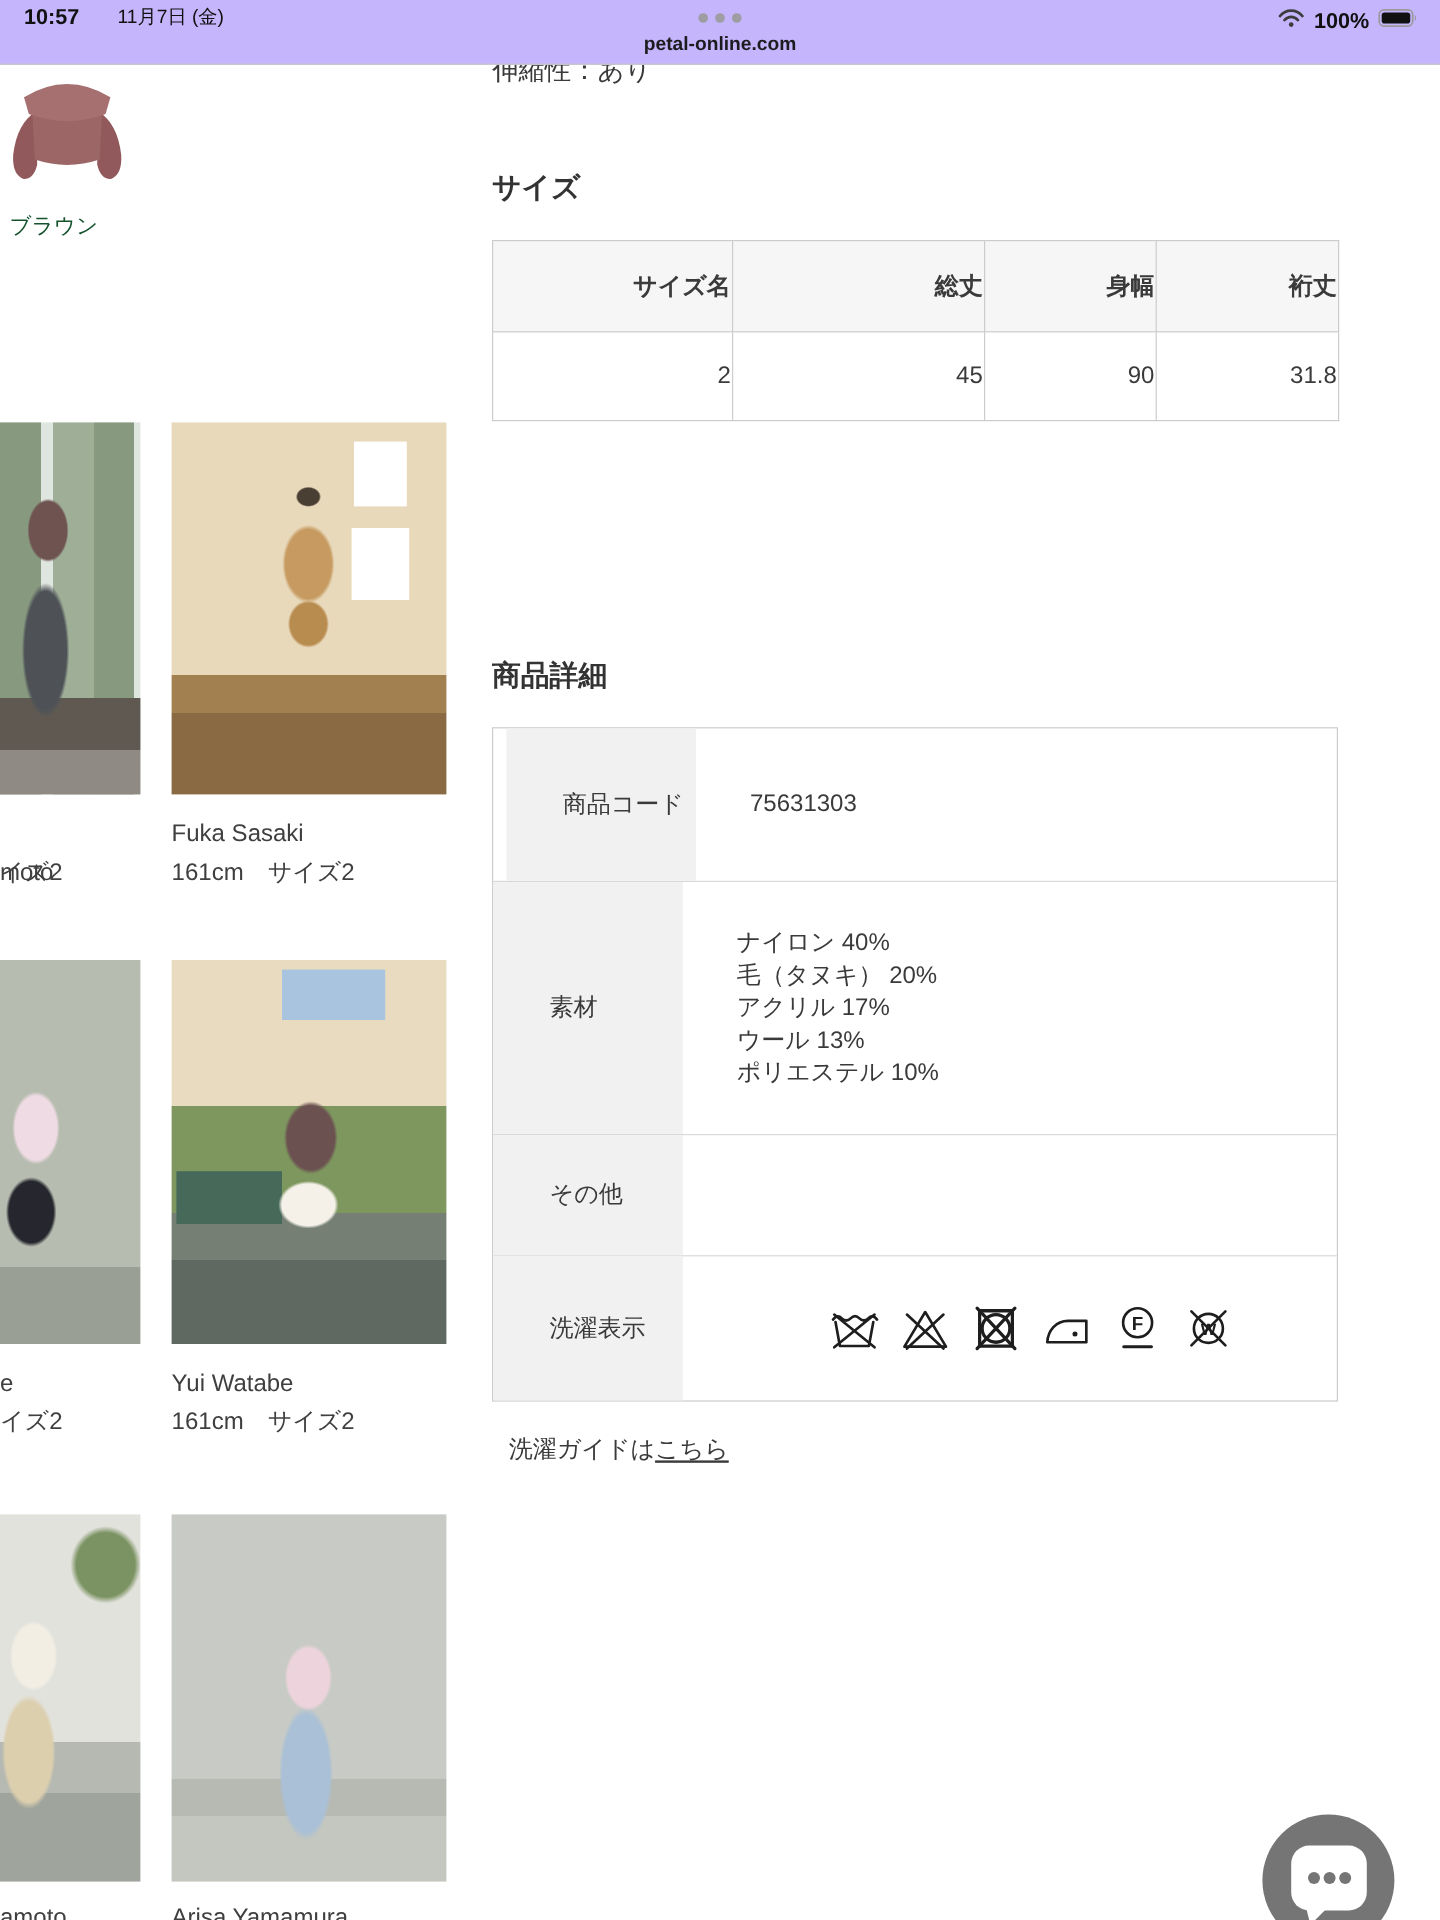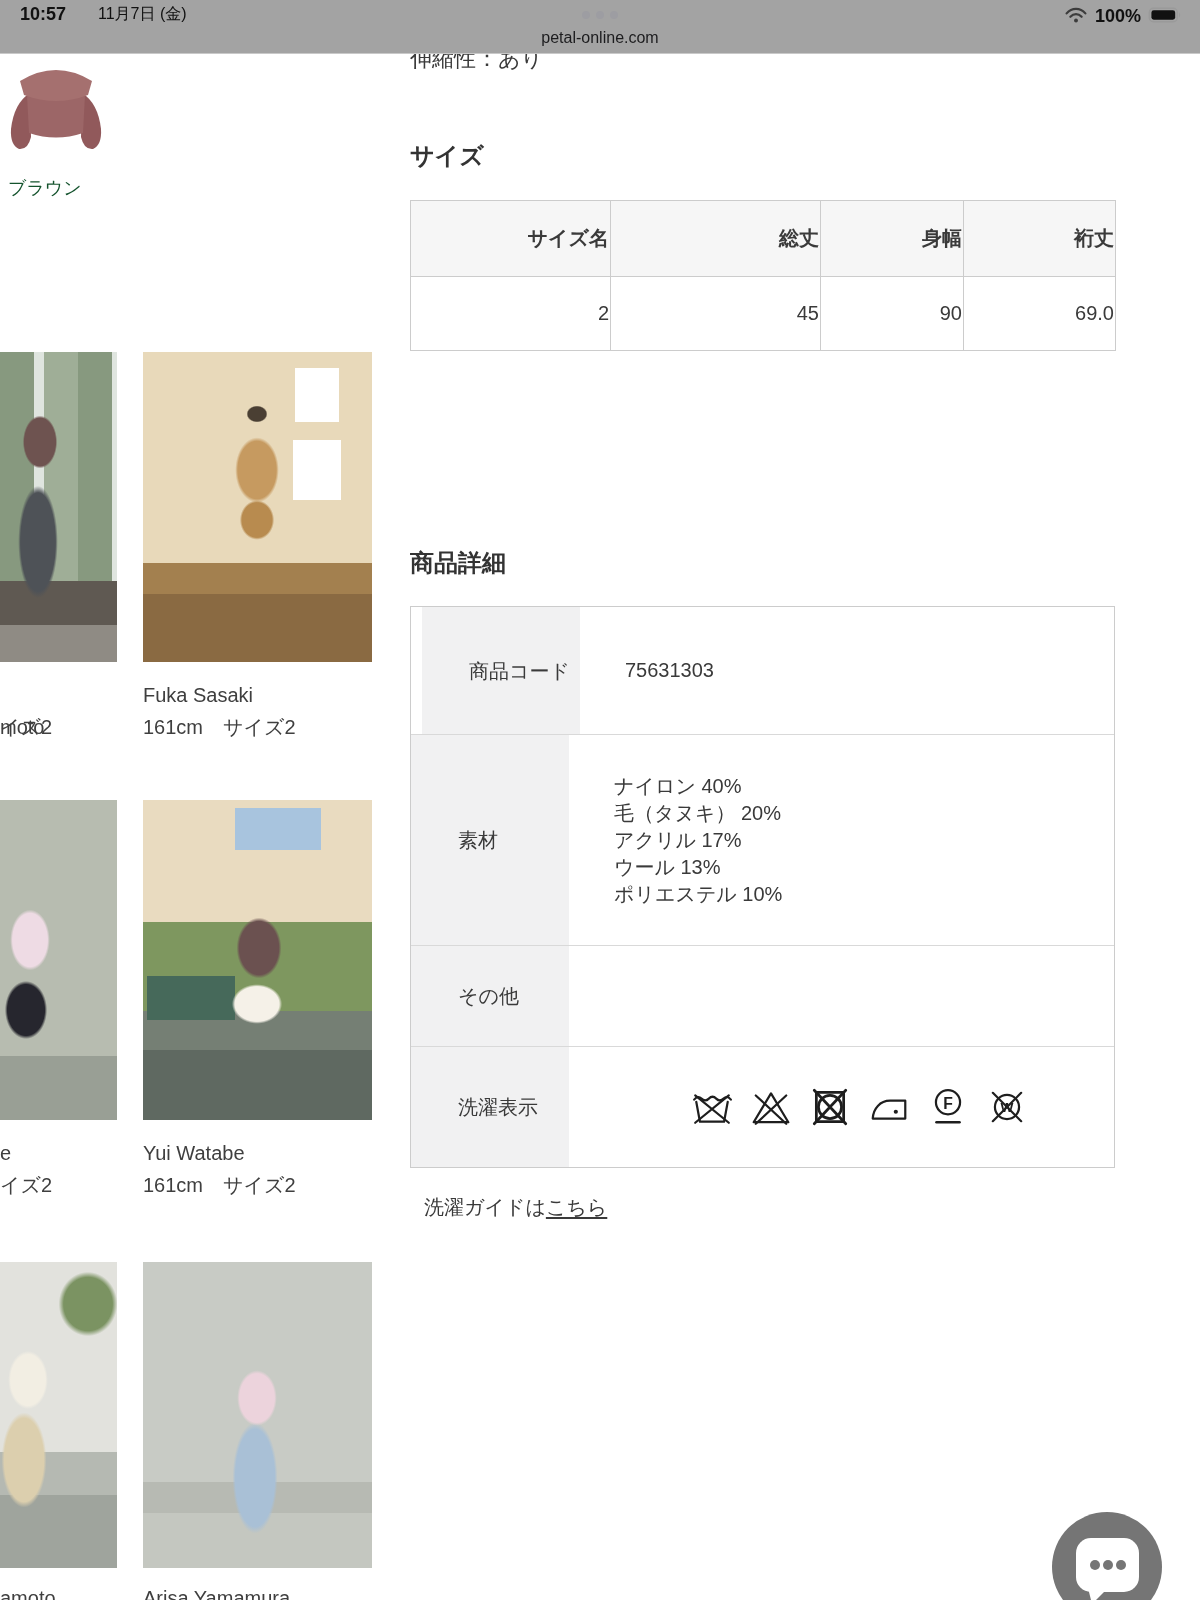--- a/index.html
+++ b/index.html
@@ -4,27 +4,27 @@
 <style>
   html,body{margin:0;padding:0;background:#ffffff;}
   #screen{
     position:relative;width:1200px;height:1600px;overflow:hidden;
     background:#ffffff;font-family:"Liberation Sans","DejaVu Sans",sans-serif;
     color:#333;
   }
   
   #chrome{
     position:absolute;left:0;top:0;width:1200px;height:53px;z-index:20;
-    background:#a3a3a3;border-bottom:1px solid #c9c9c9;
+    background:#c4b5fd;border-bottom:1px solid #c9c9c9;
   }
   .sb-time{position:absolute;left:20px;top:4px;font-size:18px;font-weight:700;color:#111;}
   .sb-date{position:absolute;left:98px;top:4px;font-size:16px;font-weight:400;color:#111;text-align:right;}
   .tab-dots{position:absolute;left:0;right:0;top:11px;display:flex;gap:6px;justify-content:center;}
   .tab-dots span{width:8px;height:8px;border-radius:50%;background:#9d9da2;}
-  .sb-domain{position:absolute;left:0;right:0;top:29px;text-align:center;font-size:16px;color:#1c1c1e;}
+  .sb-domain{position:absolute;left:0;right:0;top:29px;text-align:center;font-size:16px;color:#1c1c1e;font-weight:bold;}
   .sb-right{position:absolute;right:16px;top:5px;display:flex;align-items:center;gap:7px;}
   .sb-batt-pct{font-size:18px;font-weight:600;color:#111;}
   
   .thumb{position:absolute;left:0;top:57px;width:112px;height:104px;background:#fff;}
   .color-label{position:absolute;left:8px;top:176px;font-size:18px;color:#14532d;}
   .ph{position:absolute;background-color:#ddd;}
   #p1l{left:0;top:352px;width:117px;height:310px;
     background:
       radial-gradient(ellipse 26px 40px at 40px 90px,#6e5350 0 60%,rgba(0,0,0,0) 66%),
       radial-gradient(ellipse 30px 85px at 38px 190px,#4e5257 0 58%,rgba(0,0,0,0) 66%),
@@ -180,21 +180,21 @@
         <tr>
       <th>サイズ名</th>
       <th>総丈</th>
       <th>身幅</th>
       <th>裄丈</th>
     </tr>
     <tr>
       <td>2</td>
       <td>45</td>
       <td>90</td>
-      <td>69.0</td>
+      <td>31.8</td>
     </tr>
   </tbody>
     </table>
 
 
   <div id="details-heading" class="h2">商品詳細</div>
 
   <div class="detail-table">
     <div class="d-row" id="d-row-0">
       <div class="d-label">商品コード</div>

